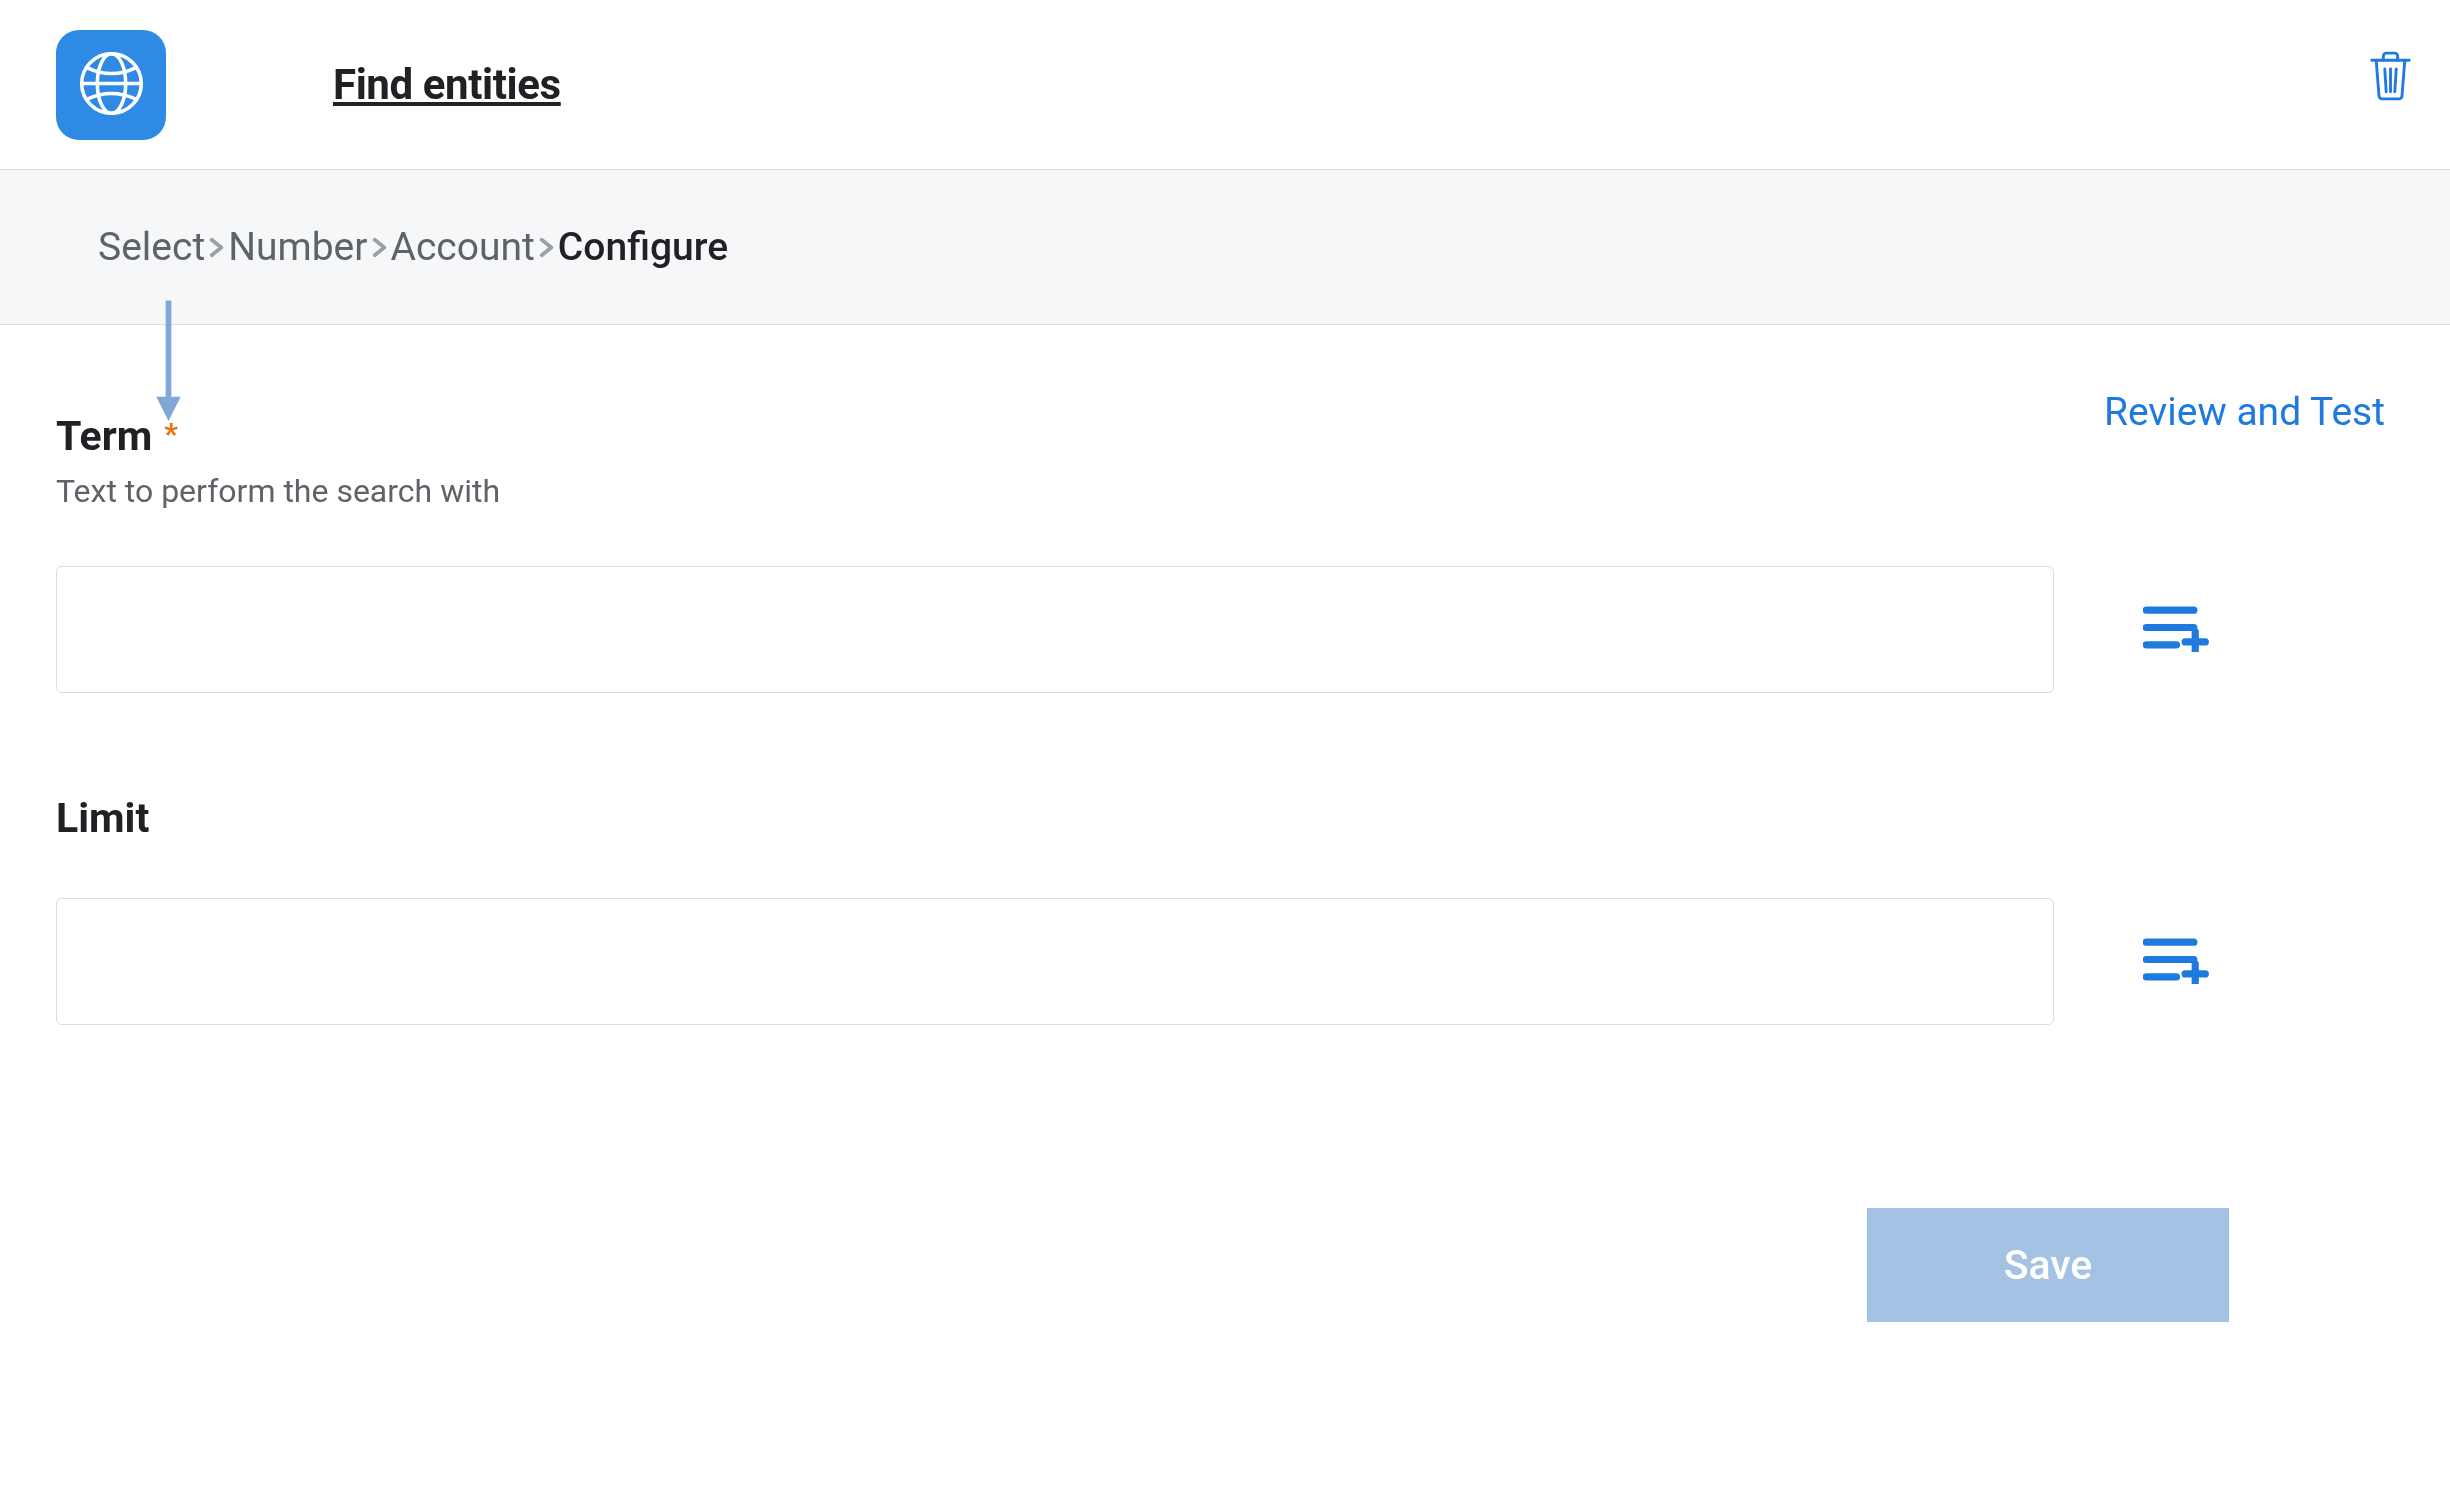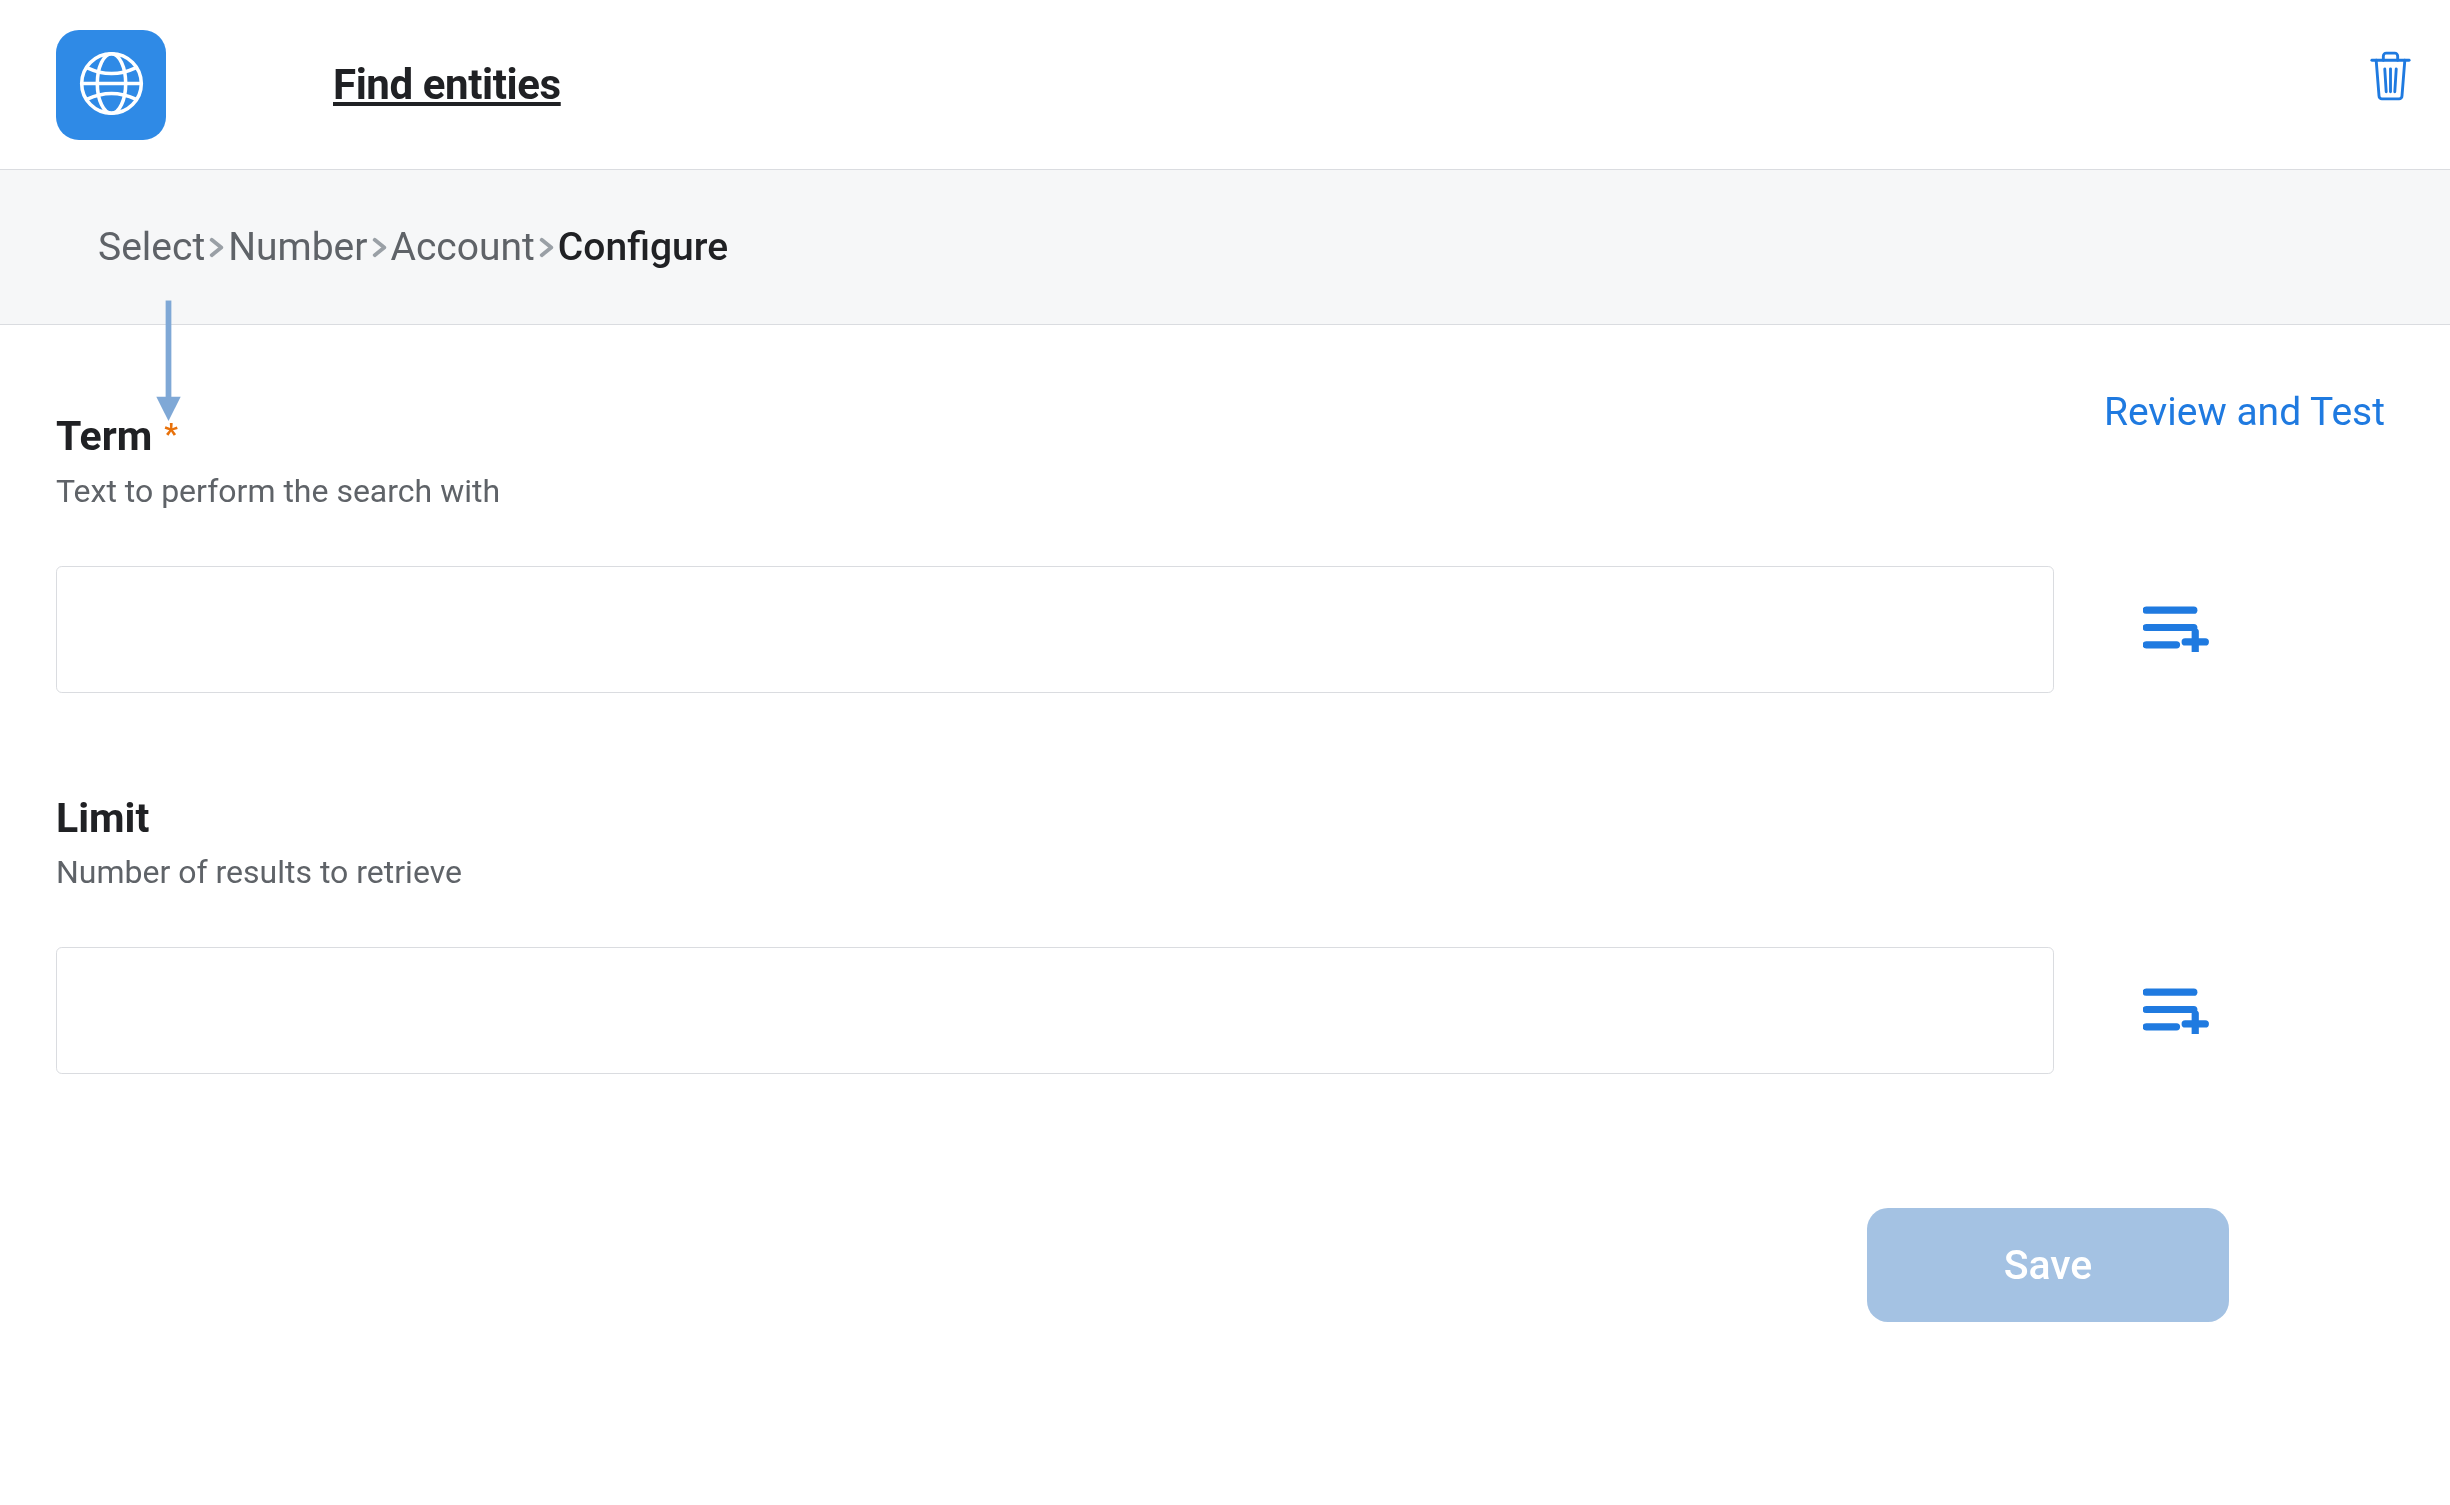--- a/index.html
+++ b/index.html
@@ -160,21 +160,21 @@
   .add-mapping-btn svg { width: 67px; height: 49px; }
 
   
   .save-button {
     position: absolute;
     left: 1867px;
     top: 1208px;
     width: 362px;
     height: 114px;
     background: var(--blue-light);
-    border-radius: 21px;
+    border-radius: 0;
     display: flex;
     align-items: center;
     justify-content: center;
     font-size: 41px;
     font-weight: 500;
     color: #ffffff;
     cursor: not-allowed;
   }
 </style>
 </head>
@@ -260,21 +260,20 @@
           </svg>
         </span>
       </div>
     </div>
   </div>
 
   <div class="field">
     <div class="field-label-row">
       <span class="field-label">Limit</span>
     </div>
-    <div class="field-help">Number of results to retrieve</div>
     <div class="input-row">
       <input type="text" class="text-input" value="" style="">
       <div class="add-mapping-btn">
         <span>
           <svg viewBox="0 0 92 68">
             <line x1="4" y1="10" x2="70" y2="10" stroke="#1f7ae0" stroke-width="10" stroke-linecap="round"></line>
             <line x1="4" y1="34" x2="70" y2="34" stroke="#1f7ae0" stroke-width="10" stroke-linecap="round"></line>
             <line x1="4" y1="58" x2="46" y2="58" stroke="#1f7ae0" stroke-width="10" stroke-linecap="round"></line>
             <line x1="72" y1="40" x2="72" y2="68" stroke="#1f7ae0" stroke-width="10" stroke-linecap="round"></line>
             <line x1="58" y1="54" x2="86" y2="54" stroke="#1f7ae0" stroke-width="10" stroke-linecap="round"></line>

